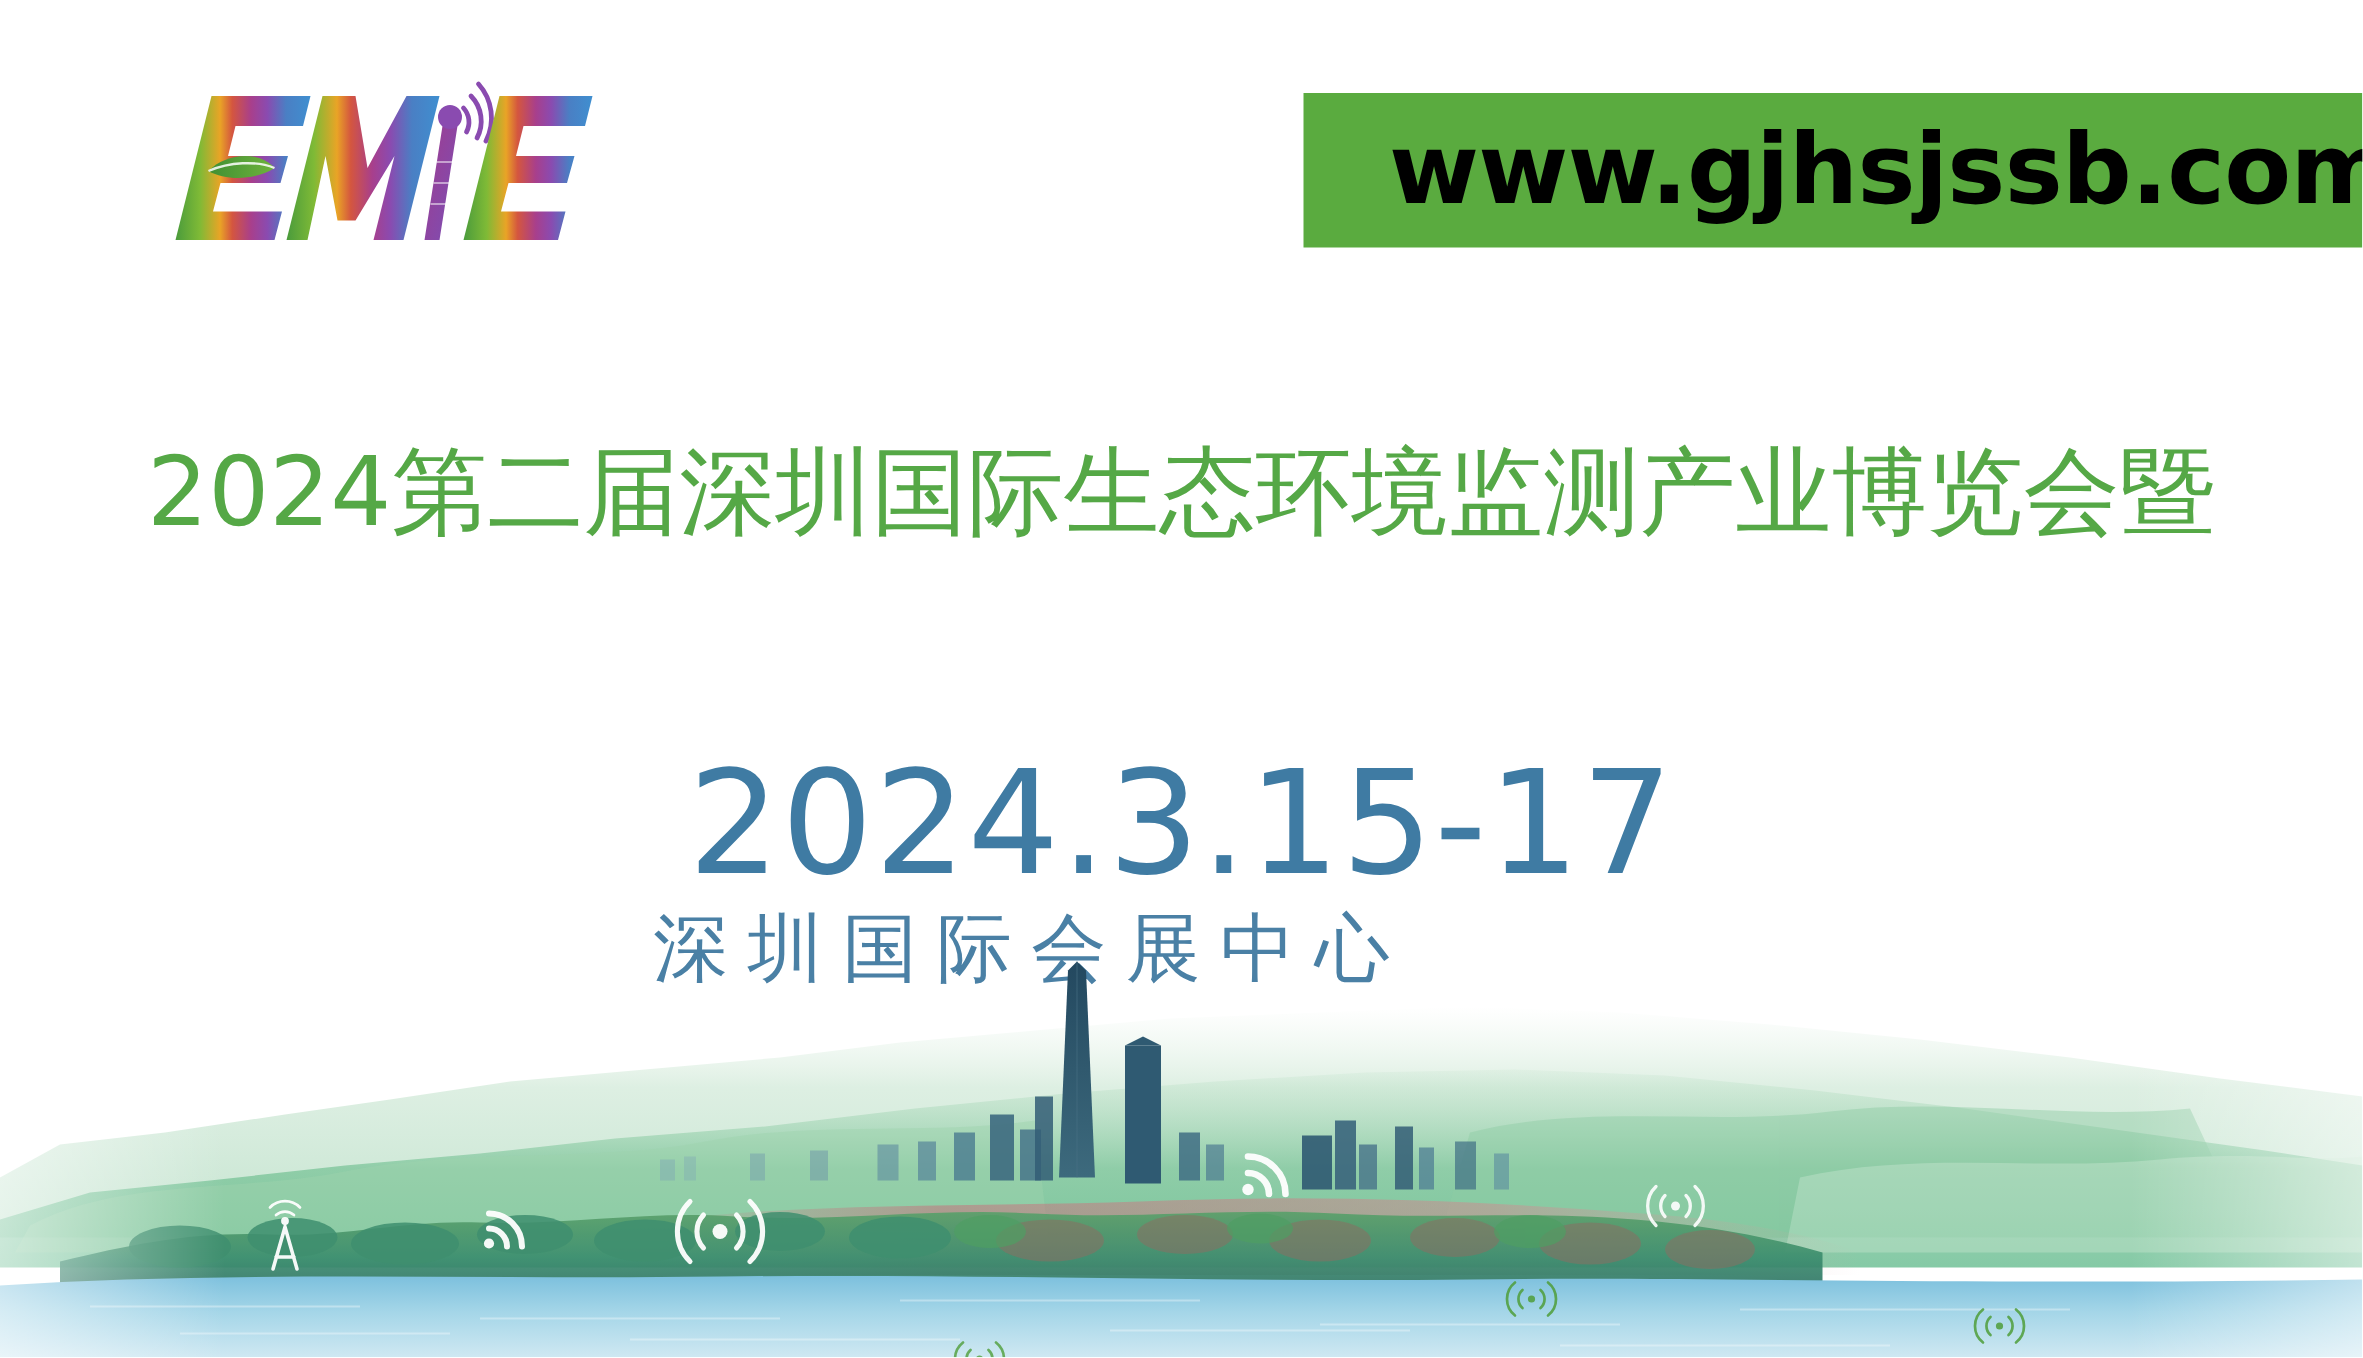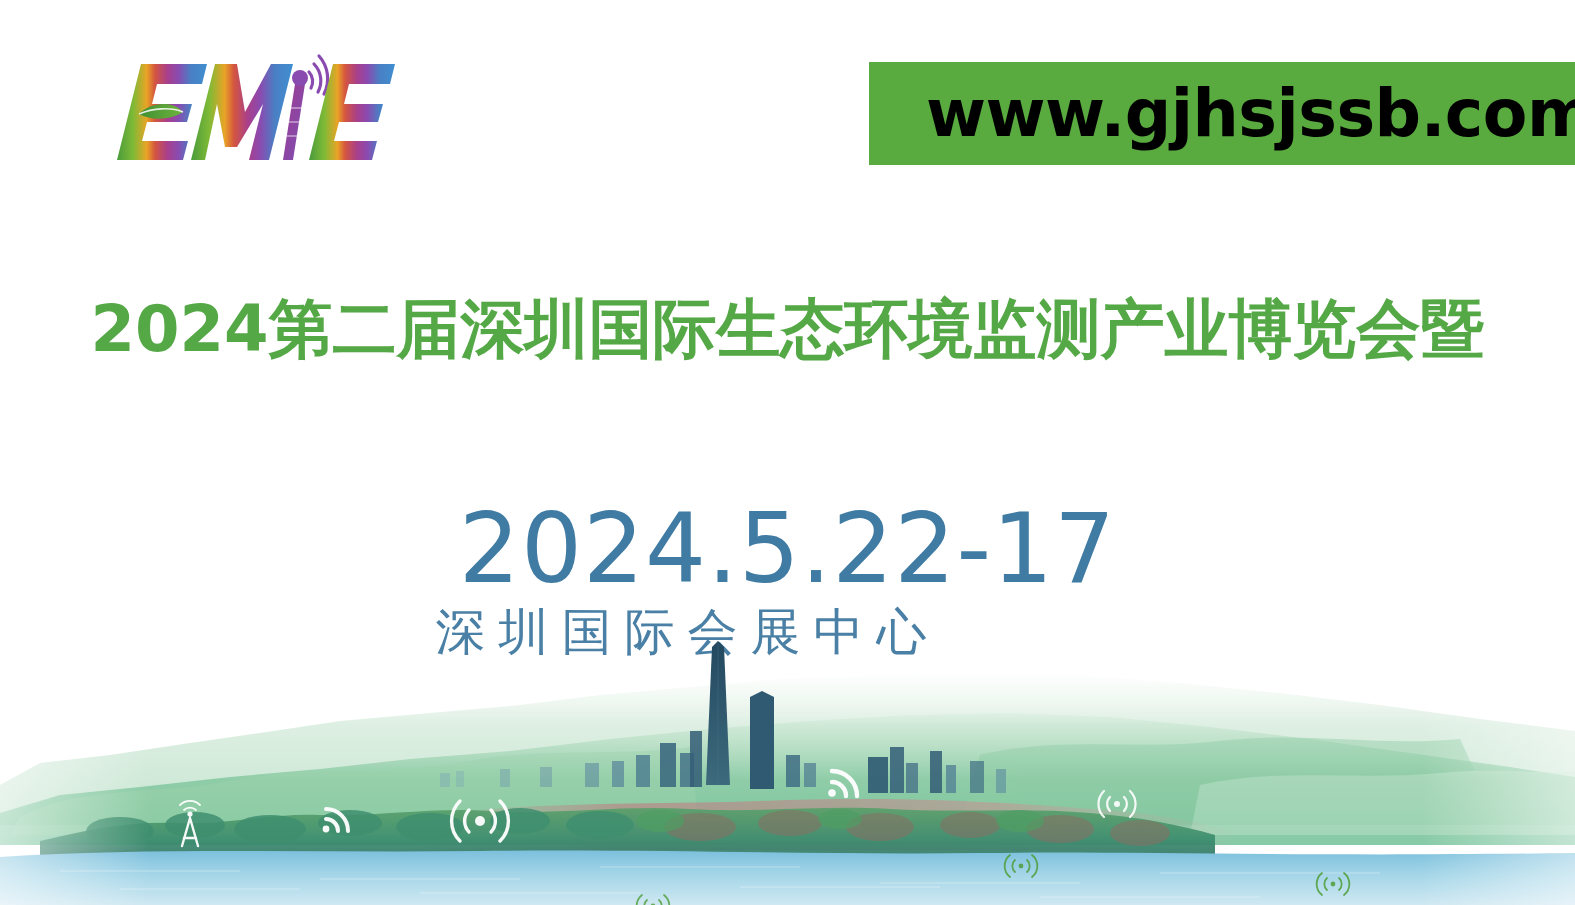--- a/index.html
+++ b/index.html
@@ -54,21 +54,21 @@
   .title-block {
     position: absolute;
     left: 0;
     top: 288px;
     width: 1575px;
     text-align: center;
   }
   .title-line {
     color: #55a846;
     font-size: 64px;
-    font-weight: bold;
+    font-weight: normal;
     line-height: 83px;
     letter-spacing: 0px;
     white-space: nowrap;
     font-family: "DejaVu Sans", "Liberation Sans", sans-serif;
   }
   .title-line.line2 { letter-spacing: 1px; }
 
   
   .date-block {
     position: absolute;
@@ -171,21 +171,21 @@
 
   <div class="url-banner">
     <span class="url-text">www.gjhsjssb.com</span>
   </div>
 
   <div class="title-block">
     <div class="title-line line1">2024第二届深圳国际生态环境监测产业博览会暨</div>
   </div>
 
   <div class="date-block">
-    <span class="date-text">2024.5.22-17</span>
+    <span class="date-text">2024.3.15-17</span>
   </div>
 
   <div class="venue-block">
     <span class="venue-text">深圳国际会展中心</span>
   </div>
 
   <div class="hero">
     <svg viewBox="0 0 1575 270" xmlns="http://www.w3.org/2000/svg" aria-hidden="true">
       <defs>
         <linearGradient id="hillFadeA" x1="0" y1="0" x2="0" y2="1">

